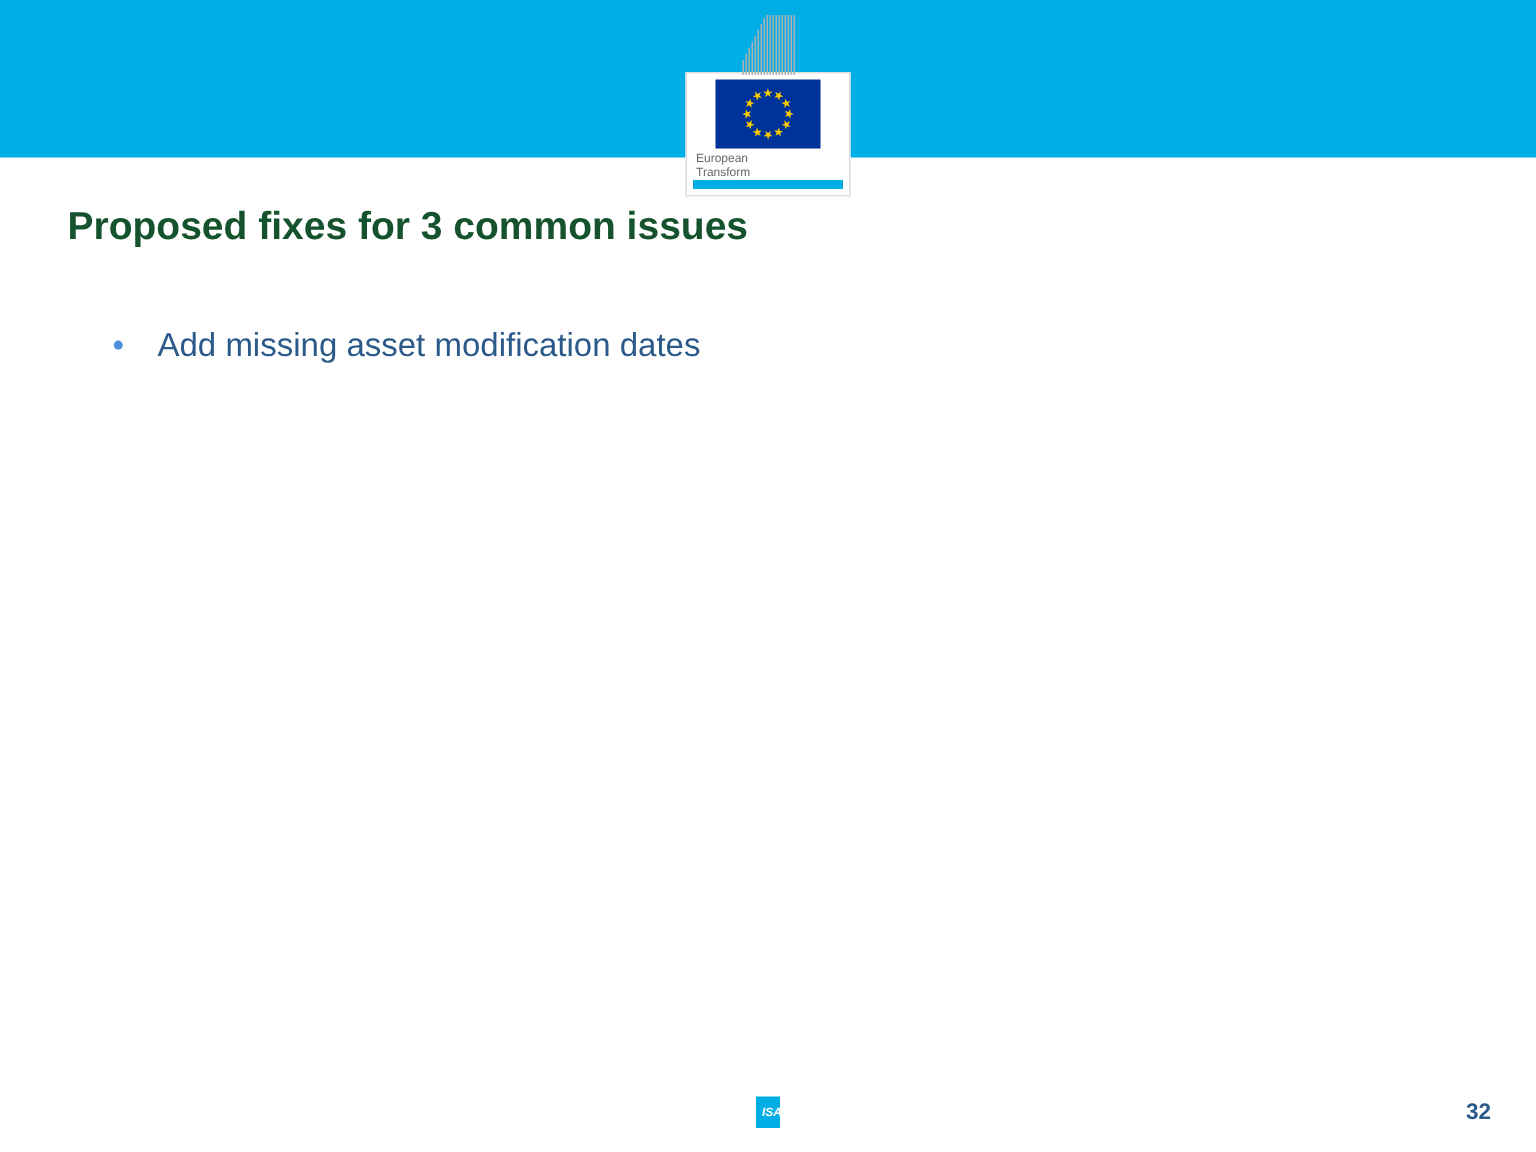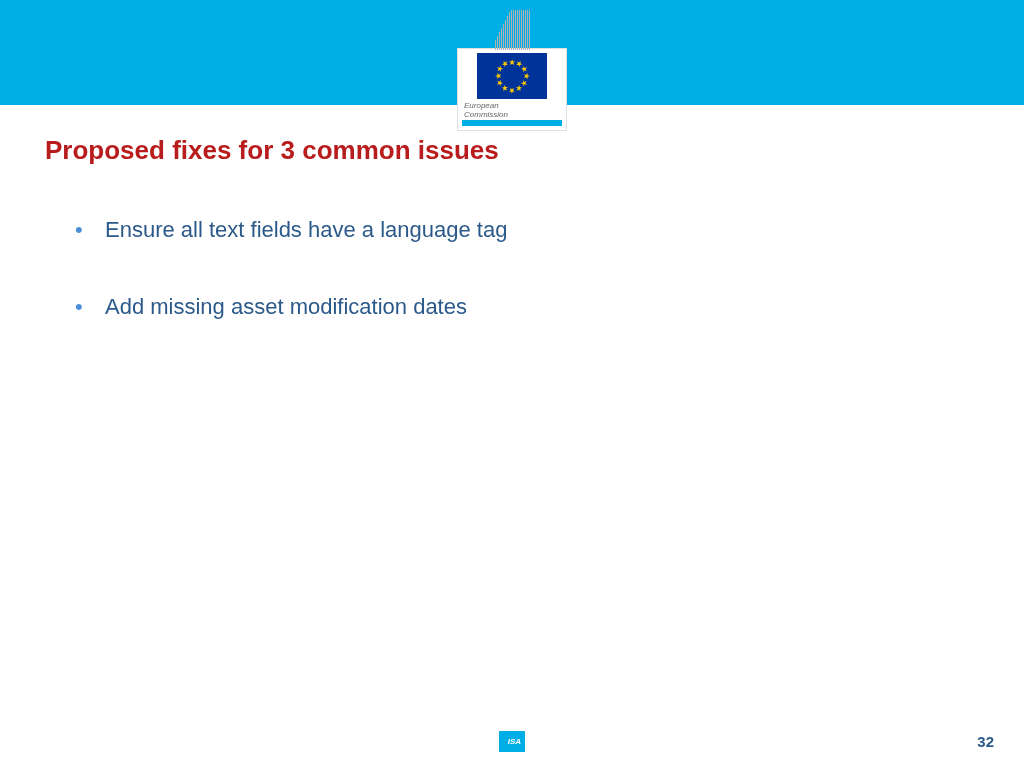--- a/index.html
+++ b/index.html
@@ -69,40 +69,39 @@
     top: 50%;
   }
   .flag-label {
     font-size: 8px;
     color: #666;
     text-align: left;
     line-height: 1.1;
     margin-top: 3px;
     align-self: flex-start;
     padding-left: 2px;
-    font-style: italic;
   }
   .strip {
     height: 6px;
     background: #00aee6;
     width: 100%;
   }
   .content {
     padding: 30px 45px 0 45px;
   }
   .title {
     font-size: 36px;
     font-weight: bold;
     color: #2b5a8a;
     margin-bottom: 2px;
   }
   .subtitle {
     font-size: 26px;
     font-weight: bold;
-    color: #b91c1c;
+    color: #14532d;
     margin-bottom: 50px;
   }
   .bullets {
     list-style: none;
     padding-left: 30px;
   }
   .bullets li {
     font-size: 22px;
     color: #2b5a8a;
     margin-bottom: 48px;
@@ -131,21 +130,21 @@
   .footer-badge {
     position: absolute;
     left: 50%;
     transform: translateX(-50%);
     background: #00aee6;
     color: #ffffff;
     font-size: 8px;
     font-style: italic;
     font-weight: bold;
     padding: 6px 4px;
-    width: 26px;
+    width: 16px;
     text-align: right;
   }
   .page-num {
     margin-left: auto;
     color: #2b5a8a;
     font-weight: bold;
     font-size: 15px;
   }
 </style>
 </head>
@@ -185,31 +184,30 @@
           <span style="transform:translate(-50%,-50%) rotate(180deg) translateY(-14px)">★</span>
           <span style="transform:translate(-50%,-50%) rotate(210deg) translateY(-14px)">★</span>
           <span style="transform:translate(-50%,-50%) rotate(240deg) translateY(-14px)">★</span>
           <span style="transform:translate(-50%,-50%) rotate(270deg) translateY(-14px)">★</span>
           <span style="transform:translate(-50%,-50%) rotate(300deg) translateY(-14px)">★</span>
           <span style="transform:translate(-50%,-50%) rotate(330deg) translateY(-14px)">★</span>
         </div>
       </div>
       <div class="flag-label">
         <span>European</span><br>
-        <span>Commission</span>
+        <span>Transform</span>
       </div>
       <div class="strip"></div>
     </div>
   </div>
 </div>
 
 <div class="content">
   <h2 class="subtitle">Proposed fixes for 3 common issues</h2>
   <ul class="bullets">
-    <li>Ensure all text fields have a language tag</li>
     <li>Add missing asset modification dates</li>
   </ul>
 </div>
 
 <div class="footer">
   <div class="footer-badge">ISA</div>
   <div class="page-num">32</div>
 </div>
 
 </body></html>

